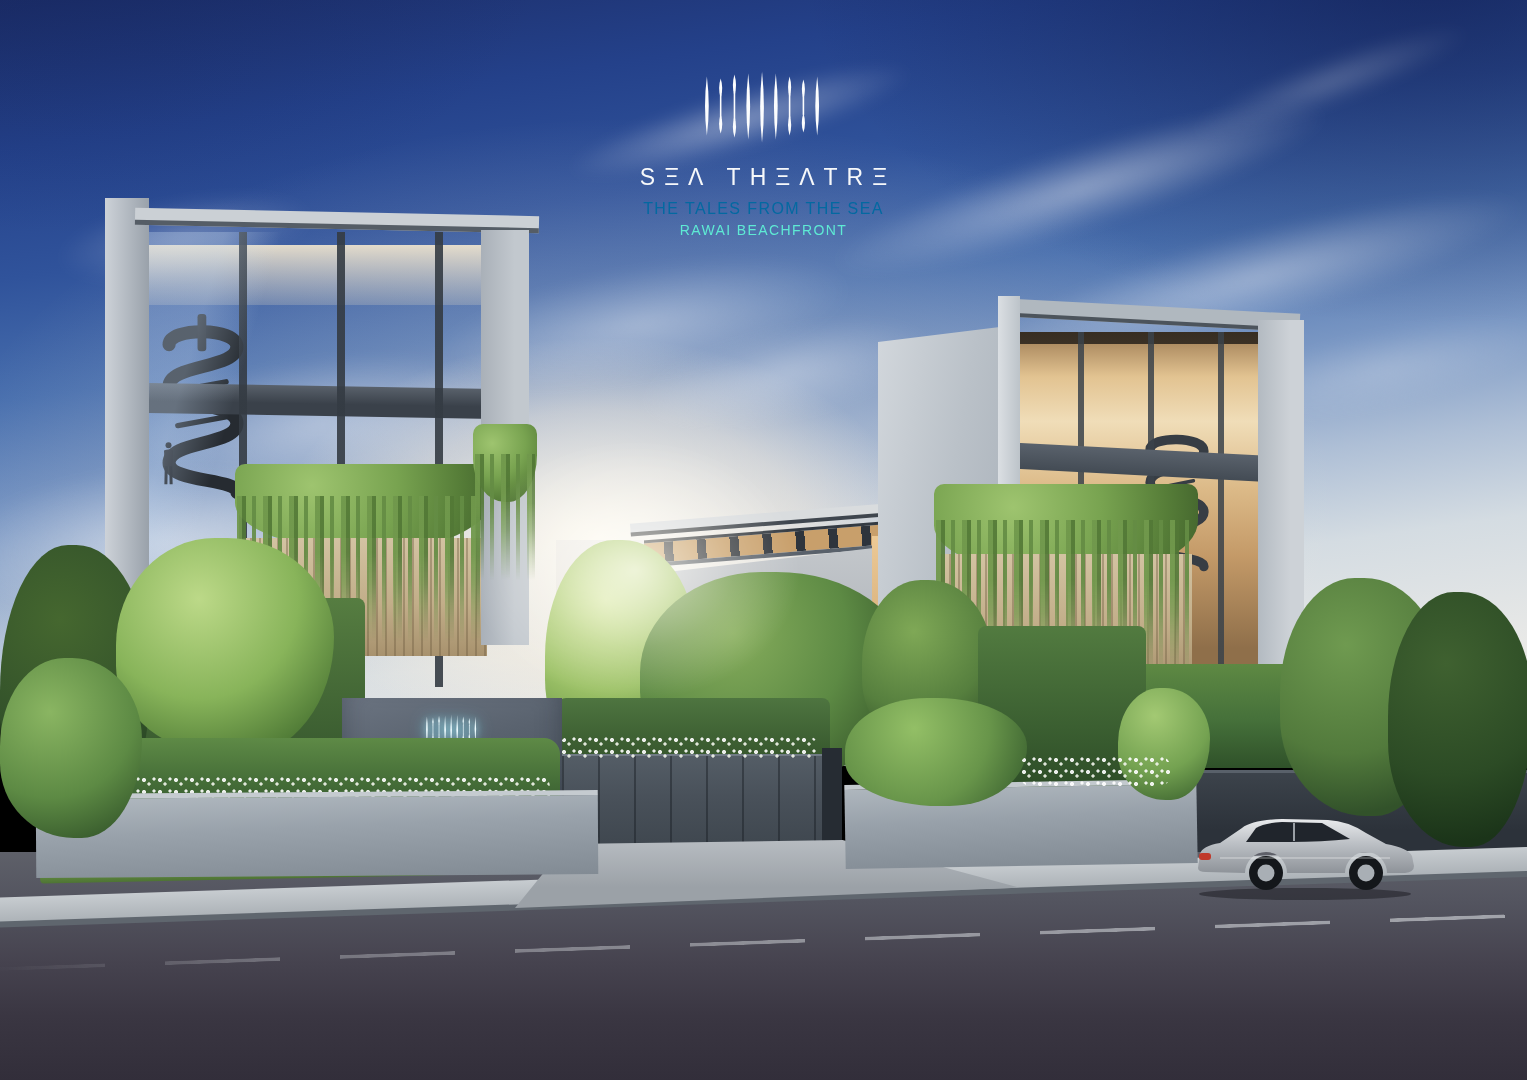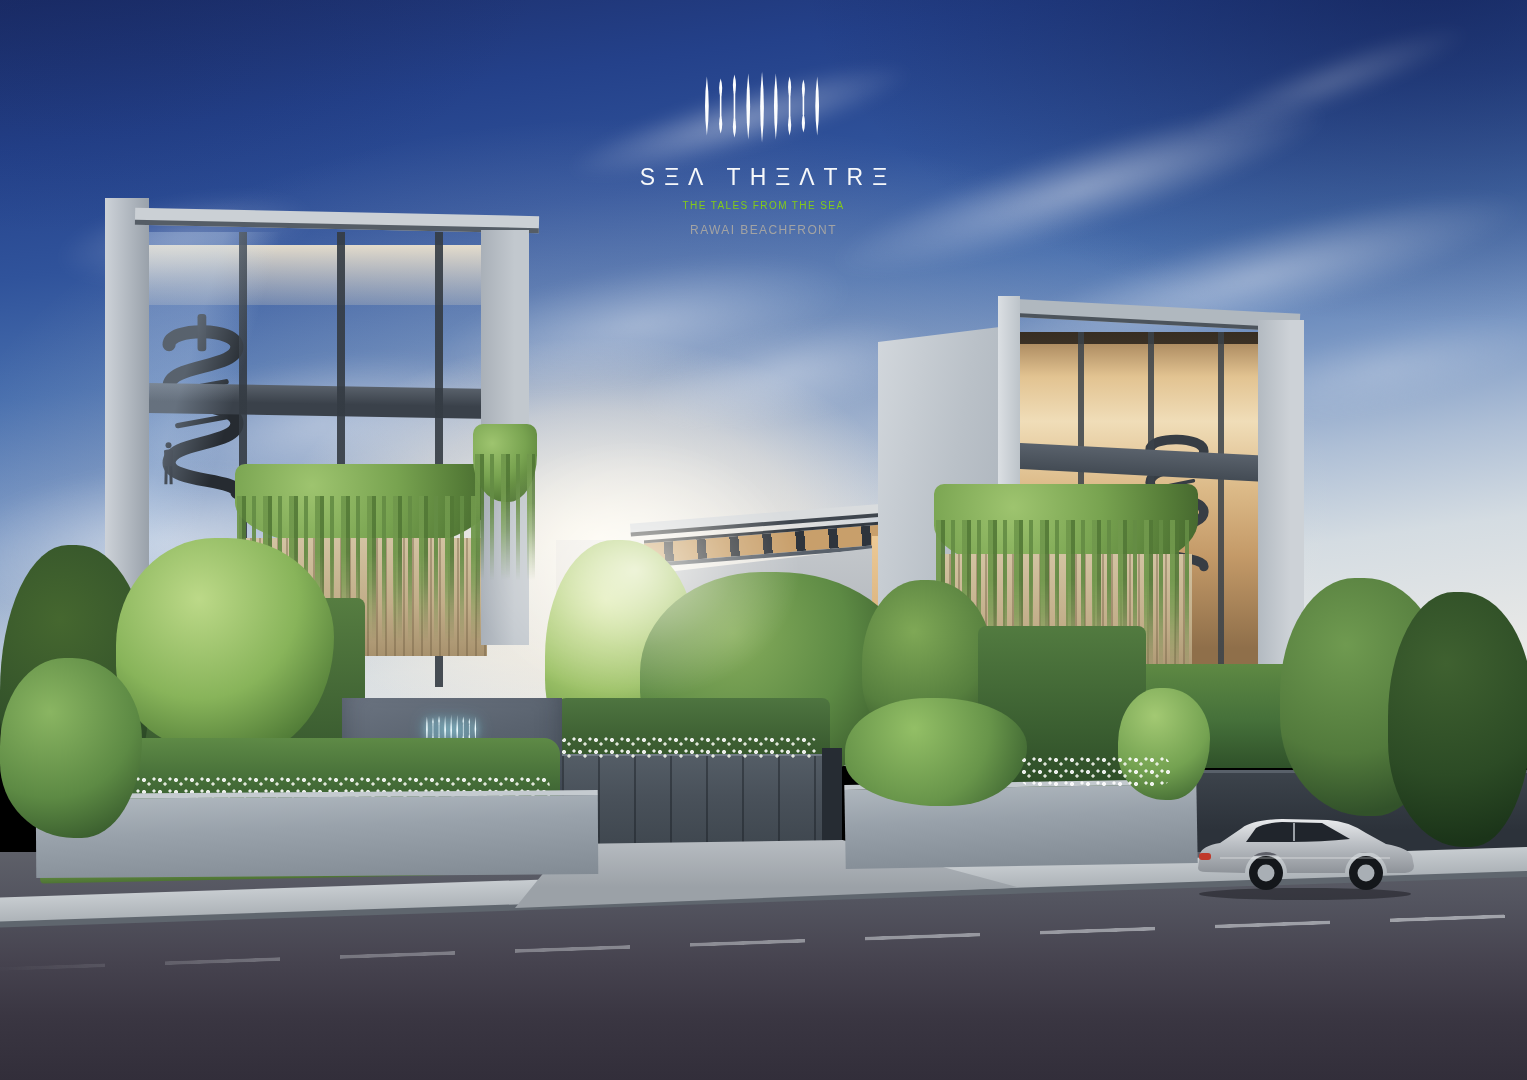--- a/index.html
+++ b/index.html
@@ -36,22 +36,22 @@
   .vine-strands{background:repeating-linear-gradient(90deg,
       rgba(112,152,76,.95) 0 5px, rgba(82,120,54,.9) 5px 9px, rgba(0,0,0,0) 9px 15px,
       rgba(100,140,68,.92) 15px 19px, rgba(0,0,0,0) 19px 26px);
     -webkit-mask-image:linear-gradient(180deg,#000 0 38%,rgba(0,0,0,.75) 58%,rgba(0,0,0,.3) 80%,transparent 97%);
     mask-image:linear-gradient(180deg,#000 0 38%,rgba(0,0,0,.75) 58%,rgba(0,0,0,.3) 80%,transparent 97%);}
 
   
   .logo-block{left:50%;top:70px;transform:translateX(-50%);z-index:30;text-align:center;color:#fdfdfd;width:460px;position:absolute;}
   .logo-block .mark{position:relative;width:130px;height:74px;color:#fcfdfe;}
   .wordmark{position:relative;margin-top:16px;font-size:23px;font-weight:400;letter-spacing:9px;text-indent:9px;color:#f6f8fa;}
-  .tagline{position:relative;margin-top:9px;font-size:10px;letter-spacing:1.4px;color:#84cc16;}
-  .tagline2{position:relative;margin-top:12px;font-size:12px;letter-spacing:1.4px;color:#a3a3a3;}
+  .tagline{position:relative;margin-top:9px;font-size:16px;letter-spacing:1.4px;color:#0369a1;}
+  .tagline2{position:relative;margin-top:4px;font-size:14px;letter-spacing:1.4px;color:#5eead4;}
   .watermark{left:50%;top:522px;transform:translateX(-50%);z-index:31;white-space:nowrap;
      font-family:"DejaVu Sans",sans-serif;font-size:34px;color:rgba(255,255,255,.95);}
   .disclaimer{left:90px;top:1024px;z-index:31;font-size:15.5px;letter-spacing:.3px;color:rgba(223,227,234,.88);}
 
   
   .signwall{left:342px;top:698px;width:220px;height:116px;z-index:6;
      background:linear-gradient(165deg,#6b7481 0%,#59626e 45%,#4a535e 100%);
      box-shadow:inset 0 -18px 26px rgba(20,26,34,.35);}
   .neon-mark{left:50%;top:16px;transform:translateX(-50%);width:58px;height:32px;color:#eefcff;
      filter:drop-shadow(0 0 3px #bdf3ff) drop-shadow(0 0 7px #6ddcf2);}

